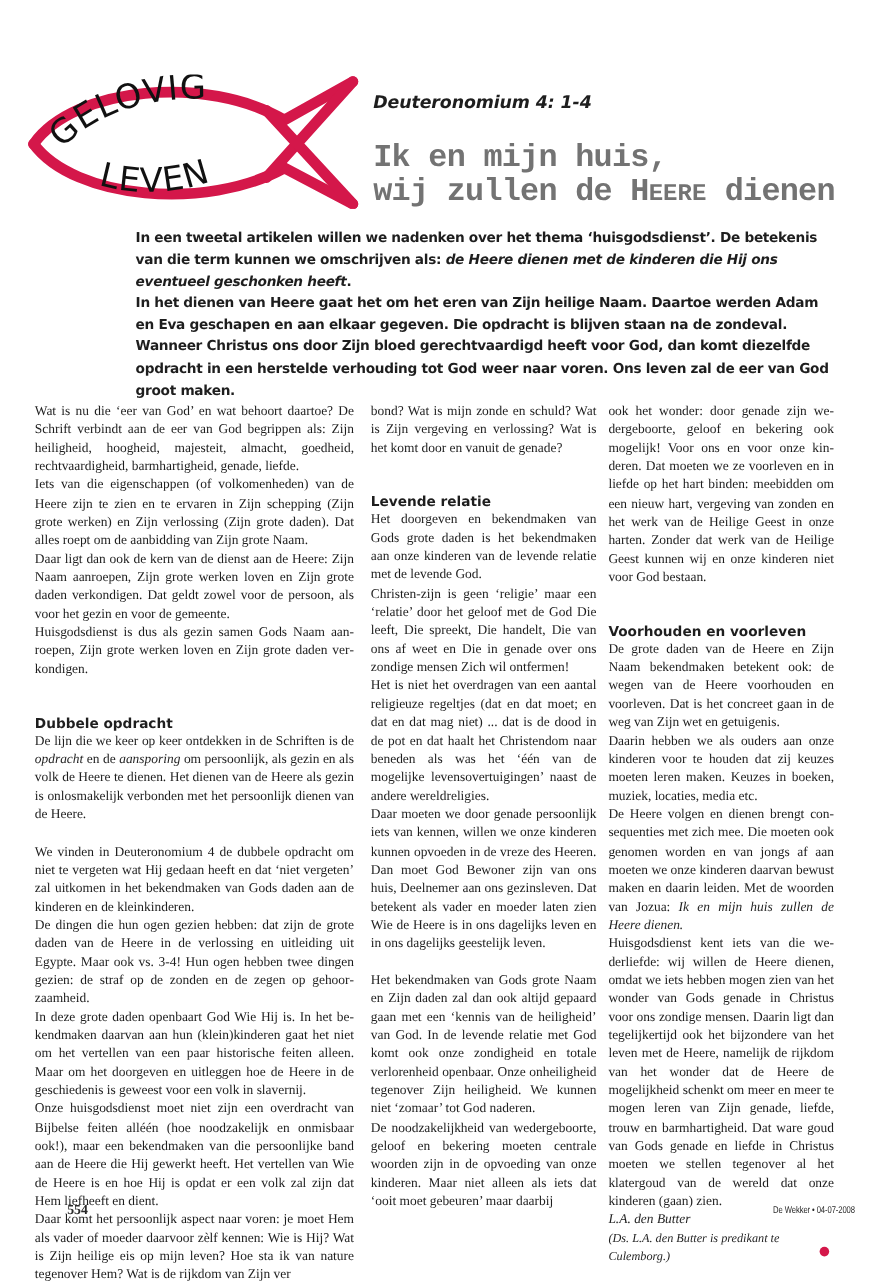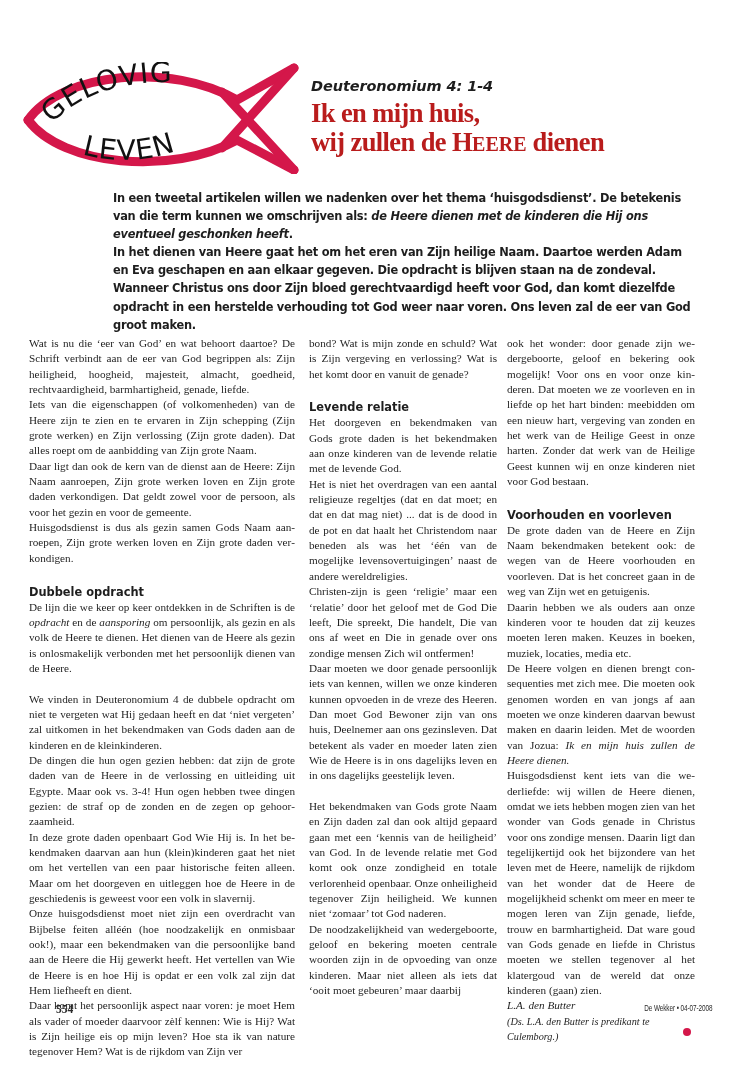--- a/index.html
+++ b/index.html
@@ -5,39 +5,39 @@
   * { margin: 0; padding: 0; box-sizing: border-box; }
   html, body { width: 738px; height: 1068px; background: #ffffff; overflow: hidden; }
   body { position: relative; color: #1e1e1e; font-family: "Liberation Serif", serif; }
 
   .logo { position: absolute; left: 22px; top: 62px; width: 282px; height: 112px; }
   .logo svg { width: 100%; height: 100%; display: block; }
 
   .header { position: absolute; left: 311px; top: 78px; width: 410px; }
   .kicker { font-family: "DejaVu Sans", sans-serif; font-style: italic; font-weight: bold;
             font-size: 14.5px; color: #1e1e1e; letter-spacing: -0.1px; }
-  .title { font-family: Liberation Serif, serif; font-weight: bold; font-size: 26.5px;
-           line-height: 29px; margin-top: 5px; letter-spacing: -0.6px; color: #b91c1c; }
+  .title { font-family: Liberation Mono, monospace; font-weight: bold; font-size: 26.5px;
+           line-height: 29px; margin-top: 23px; letter-spacing: -0.6px; color: #737373; }
   .title .sc { font-size: 20px; letter-spacing: 0px; }
 
   .intro { position: absolute; left: 113px; top: 189px; width: 582px;
            font-family: "DejaVu Sans", sans-serif; font-weight: bold; font-size: 11.4px;
            line-height: 18.1px; color: #1e1e1e; letter-spacing: -0.25px; }
   .intro p { margin: 0; }
   .intro em { font-style: italic; }
 
   .col { position: absolute; top: 336px; font-size: 11.2px; line-height: 15.35px;
          text-align: justify; color: #1e1e1e; hyphens: manual; }
   .col1 { left: 29px; width: 266px; }
   .col2 { left: 309px; width: 188px; }
   .col3 { left: 507px; width: 188px; }
   .col p { margin: 0; }
   .col .gap { height: 15.35px; }
   .col h3 { font-family: "DejaVu Sans", sans-serif; font-weight: bold; font-size: 11.4px;
-            line-height: 15px; margin-top: 3px; color: #1e1e1e; }
+            line-height: 15px; margin-top: 14px; color: #1e1e1e; }
   .col em { font-style: italic; }
   .sig { text-align: left; font-style: italic; }
   .note { font-style: italic; font-size: 10.2px; line-height: 15px; text-align: left; margin-top: 8px; position: relative; }
   .end-dot { position: absolute; right: 4px; top: 14px; width: 8px; height: 8px; border-radius: 50%; background: #d4174a; }
 
   .footer-page { position: absolute; left: 28px; top: 1003px; font-family: "Liberation Serif", serif;
                  font-weight: bold; font-size: 11.5px; color: #2a2a2a; padding-left: 28px; }
   .footer-pub { position: absolute; right: 26px; top: 1004px; font-family: "Liberation Sans", sans-serif;
                 font-size: 8.2px; color: #2a2a2a; transform: scaleX(0.78); transform-origin: right; letter-spacing: -0.1px; }
 </style>
@@ -92,22 +92,22 @@
   <p>In deze grote daden openbaart God Wie Hij is. In het be­kendmaken daarvan aan hun (klein)kinderen gaat het niet om het vertellen van een paar historische feiten al­leen. Maar om het doorgeven en uitleggen hoe de Heere in de geschiedenis is geweest voor een volk in slavernij.</p>
   <p>Onze huisgodsdienst moet niet zijn een overdracht van Bijbelse feiten alléén (hoe noodzakelijk en onmisbaar ook!), maar een bekendmaken van die persoonlijke band aan de Heere die Hij gewerkt heeft. Het vertellen van Wie de Heere is en hoe Hij is opdat er een volk zal zijn dat Hem liefheeft en dient.</p>
   <p>Daar komt het persoonlijk aspect naar voren: je moet Hem als vader of moeder daarvoor zèlf kennen: Wie is Hij? Wat is Zijn heilige eis op mijn leven? Hoe sta ik van nature tegenover Hem? Wat is de rijkdom van Zijn ver­</p>
 </div>
 
 <div class="col col2">
   <p>bond? Wat is mijn zonde en schuld? Wat is Zijn vergeving en verlossing? Wat is het komt door en vanuit de ge­nade?</p>
   <div class="gap"></div>
   <h3>Levende relatie</h3>
   <p>Het doorgeven en bekendmaken van Gods grote daden is het bekendmaken aan onze kinderen van de levende rela­tie met de levende God.</p>
+  <p>Christen-zijn is geen ‘religie’ maar een ‘relatie’ door het geloof met de God Die leeft, Die spreekt, Die handelt, Die van ons af weet en Die in genade over ons zondige mensen Zich wil ontfer­men!</p>
   <p>Het is niet het overdragen van een aan­tal religieuze regeltjes (dat en dat moet; en dat en dat mag niet) ... dat is de dood in de pot en dat haalt het Chris­tendom naar beneden als was het ‘één van de mogelijke levensovertuigingen’ naast de andere wereldreligies.</p>
-  <p>Christen-zijn is geen ‘religie’ maar een ‘relatie’ door het geloof met de God Die leeft, Die spreekt, Die handelt, Die van ons af weet en Die in genade over ons zondige mensen Zich wil ontfer­men!</p>
   <p>Daar moeten we door genade persoon­lijk iets van kennen, willen we onze kinderen kunnen opvoeden in de vreze des Heeren. Dan moet God Bewoner zijn van ons huis, Deelnemer aan ons gezinsleven. Dat betekent als vader en moeder laten zien Wie de Heere is in ons dagelijks leven en in ons dagelijks geestelijk leven.</p>
   <div class="gap"></div>
   <p>Het bekendmaken van Gods grote Naam en Zijn daden zal dan ook altijd gepaard gaan met een ‘kennis van de heiligheid’ van God. In de levende rela­tie met God komt ook onze zondig­heid en totale verlorenheid openbaar. Onze onheiligheid tegenover Zijn hei­ligheid. We kunnen niet ‘zomaar’ tot God naderen.</p>
   <p>De noodzakelijkheid van wederge­boorte, geloof en bekering moeten cen­trale woorden zijn in de opvoeding van onze kinderen. Maar niet alleen als iets dat ‘ooit moet gebeuren’ maar daarbij</p>
 </div>
 
 <div class="col col3">
   <p>ook het wonder: door genade zijn we­dergeboorte, geloof en bekering ook mogelijk! Voor ons en voor onze kin­deren. Dat moeten we ze voorleven en in liefde op het hart binden: meebid­den om een nieuw hart, vergeving van zonden en het werk van de Heilige Geest in onze harten. Zonder dat werk van de Heilige Geest kunnen wij en onze kinderen niet voor God bestaan.</p>
   <div class="gap"></div>
   <h3>Voorhouden en voorleven</h3>

